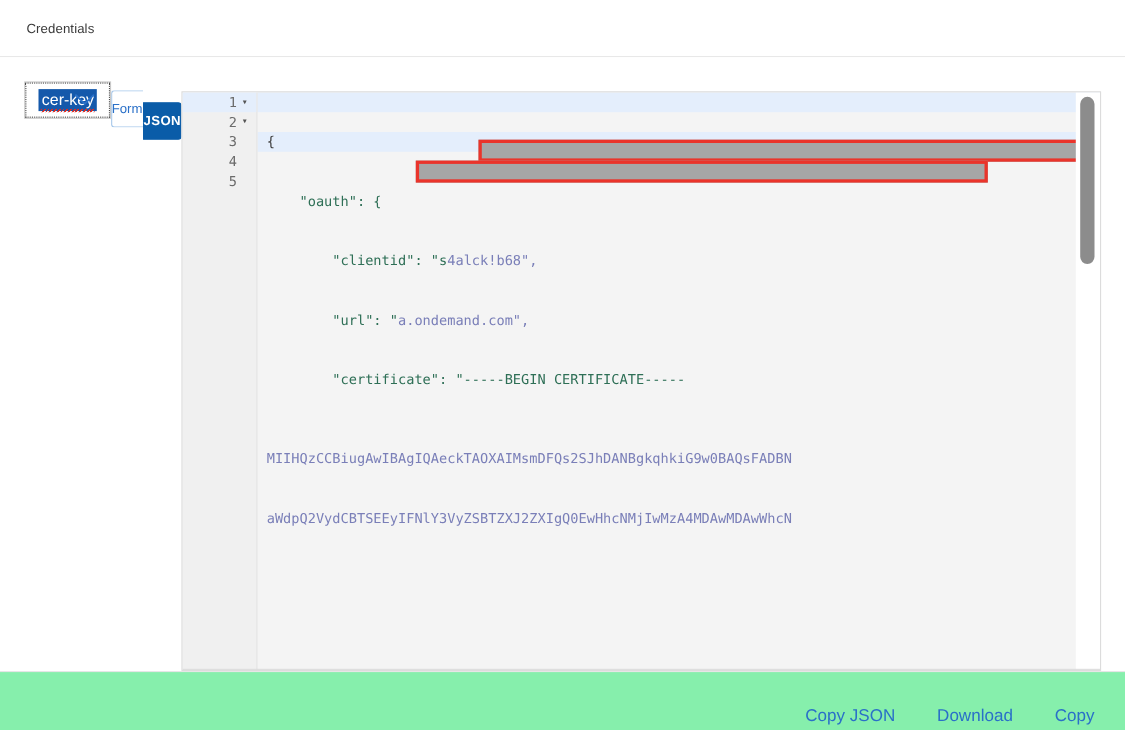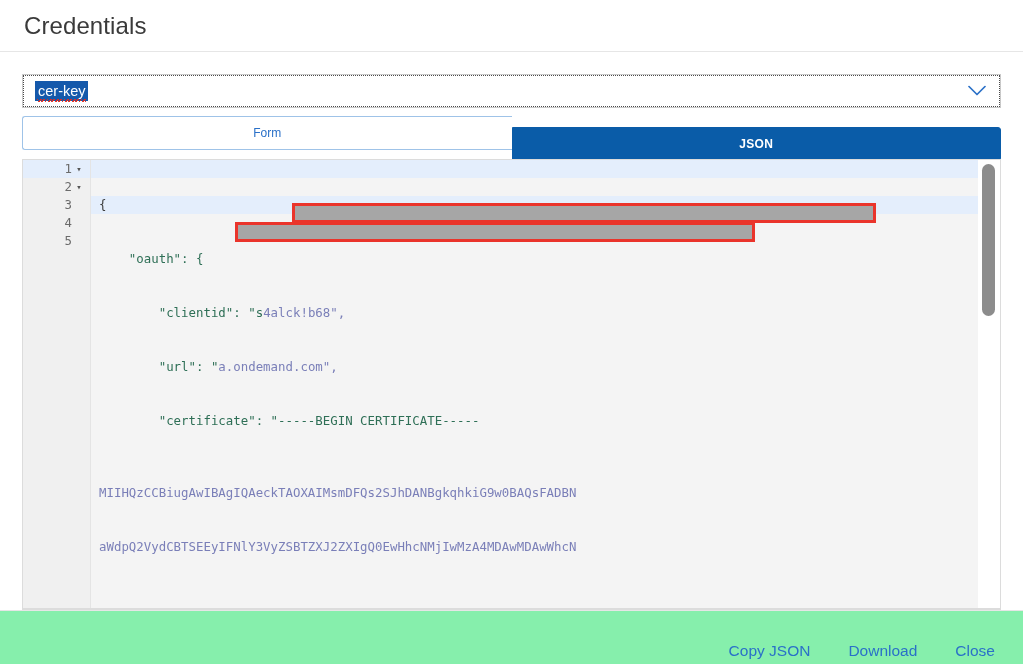--- a/index.html
+++ b/index.html
@@ -20,31 +20,31 @@
   
   .dlg-header {
     height: 52px;
     flex: 0 0 52px;
     display: flex; align-items: center;
     padding-left: 24px;
     border-bottom: 1px solid #e6e6e6;
     background: #ffffff;
   }
   .dlg-title {
-    font-size: 24px;
+    font-size: 12px;
     color: #3a3a3a;
     font-weight: 400;
     letter-spacing: .1px;
   }
 
   
   .dlg-body {
     flex: 1 1 auto;
     padding: 22px 22px 0 22px;
-    display: flex; flex-direction: column;
+    display: flex; flex-direction: row;
     min-height: 0;
     background: #ffffff;
   }
 
   
   .select-wrap {
     position: relative;
     height: 34px;
     border: 1px solid #c9c9c9;
     background: #ffffff;
@@ -327,16 +327,16 @@
 
       </div>
       <div class="ed-clip-bottom"></div>
     </div>
 
   </div>
 
   <div class="dlg-footer">
     <button class="foot-btn">Copy JSON</button>
     <button class="foot-btn">Download</button>
-    <button class="foot-btn">Close</button>
+    <button class="foot-btn">Copy</button>
   </div>
 
 </div>
 
 </body></html>

